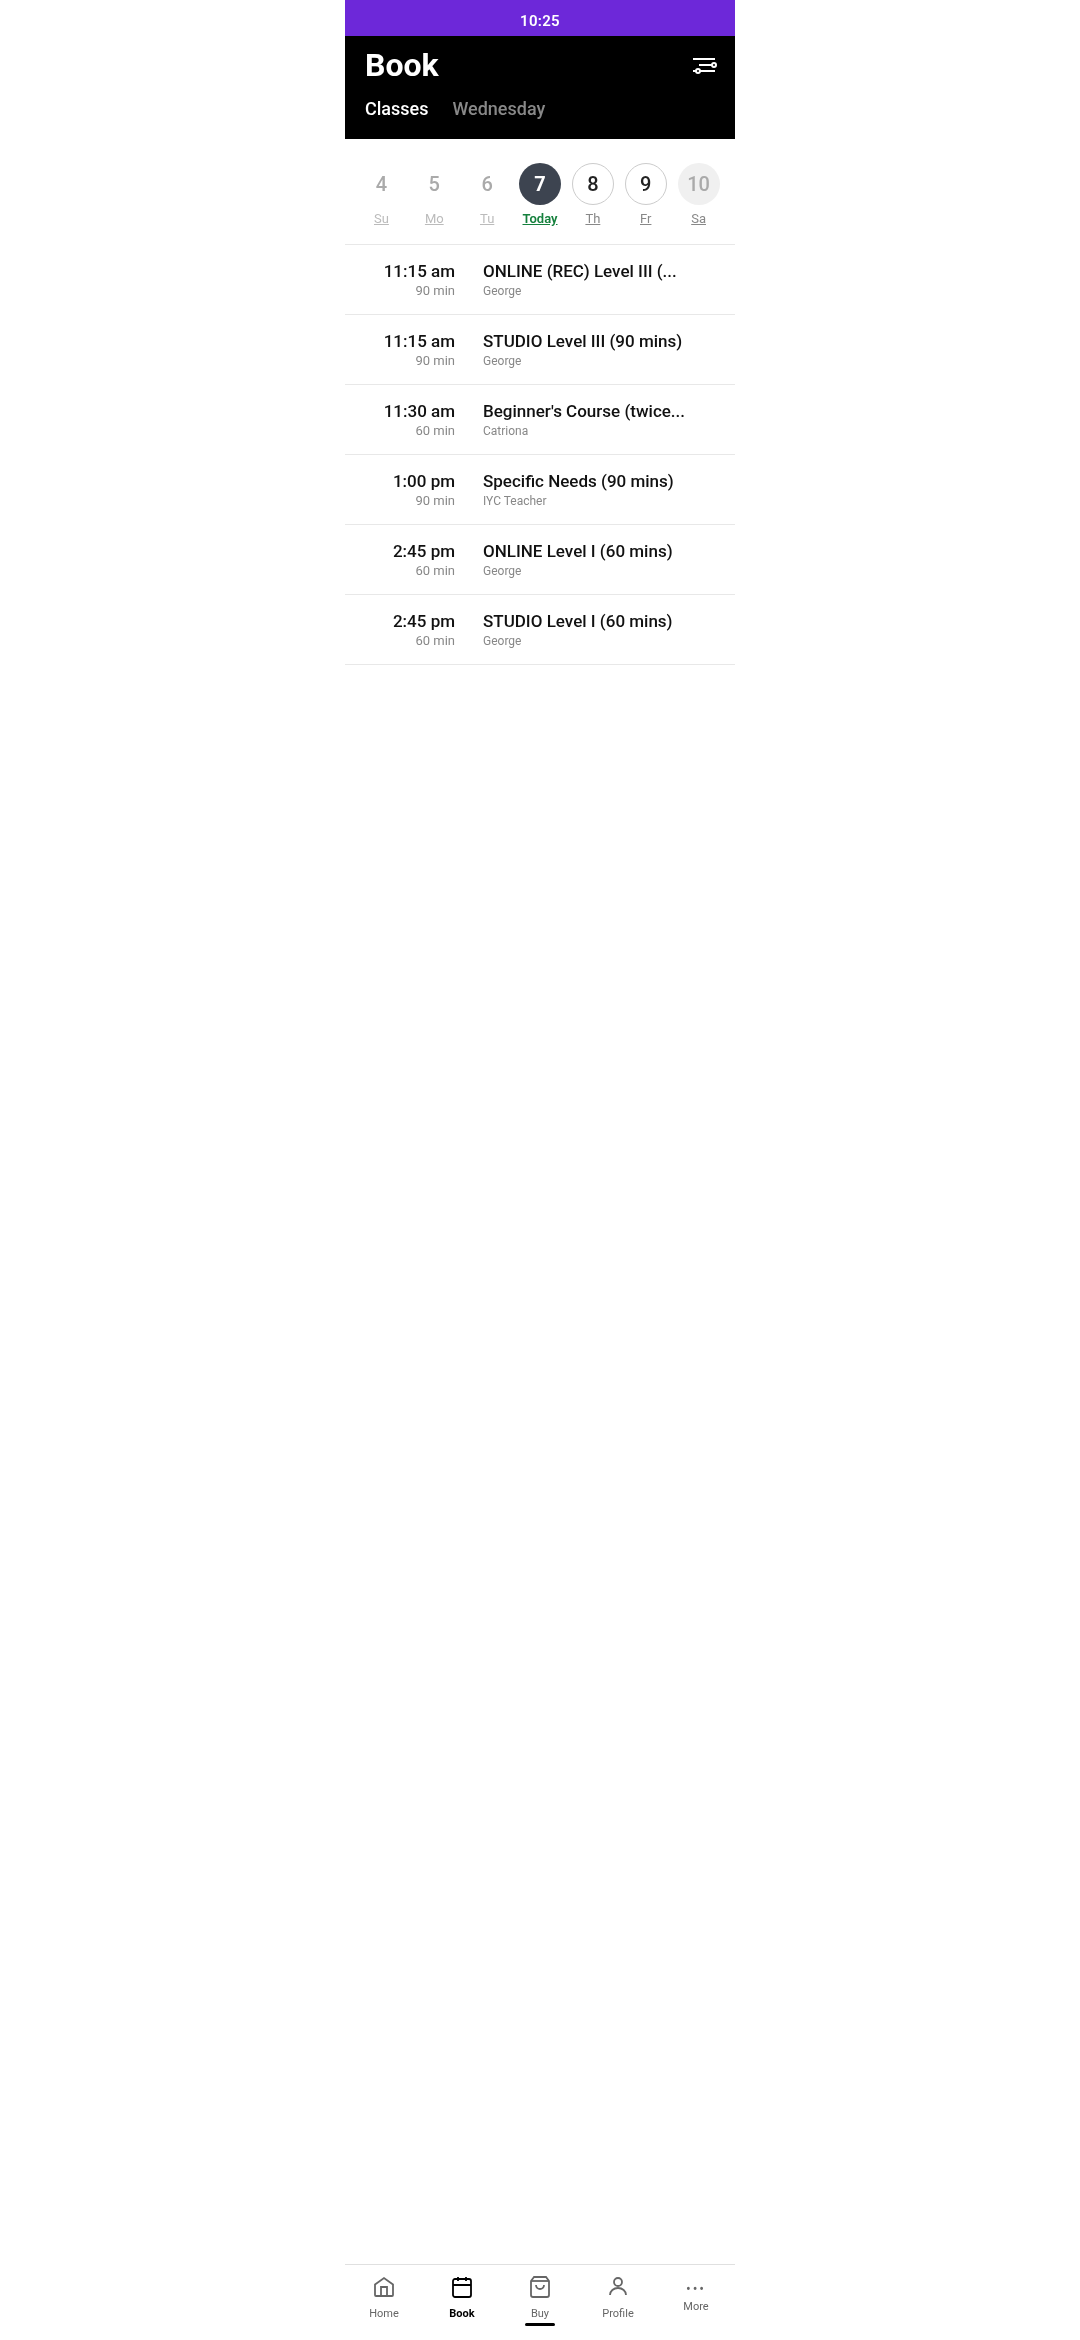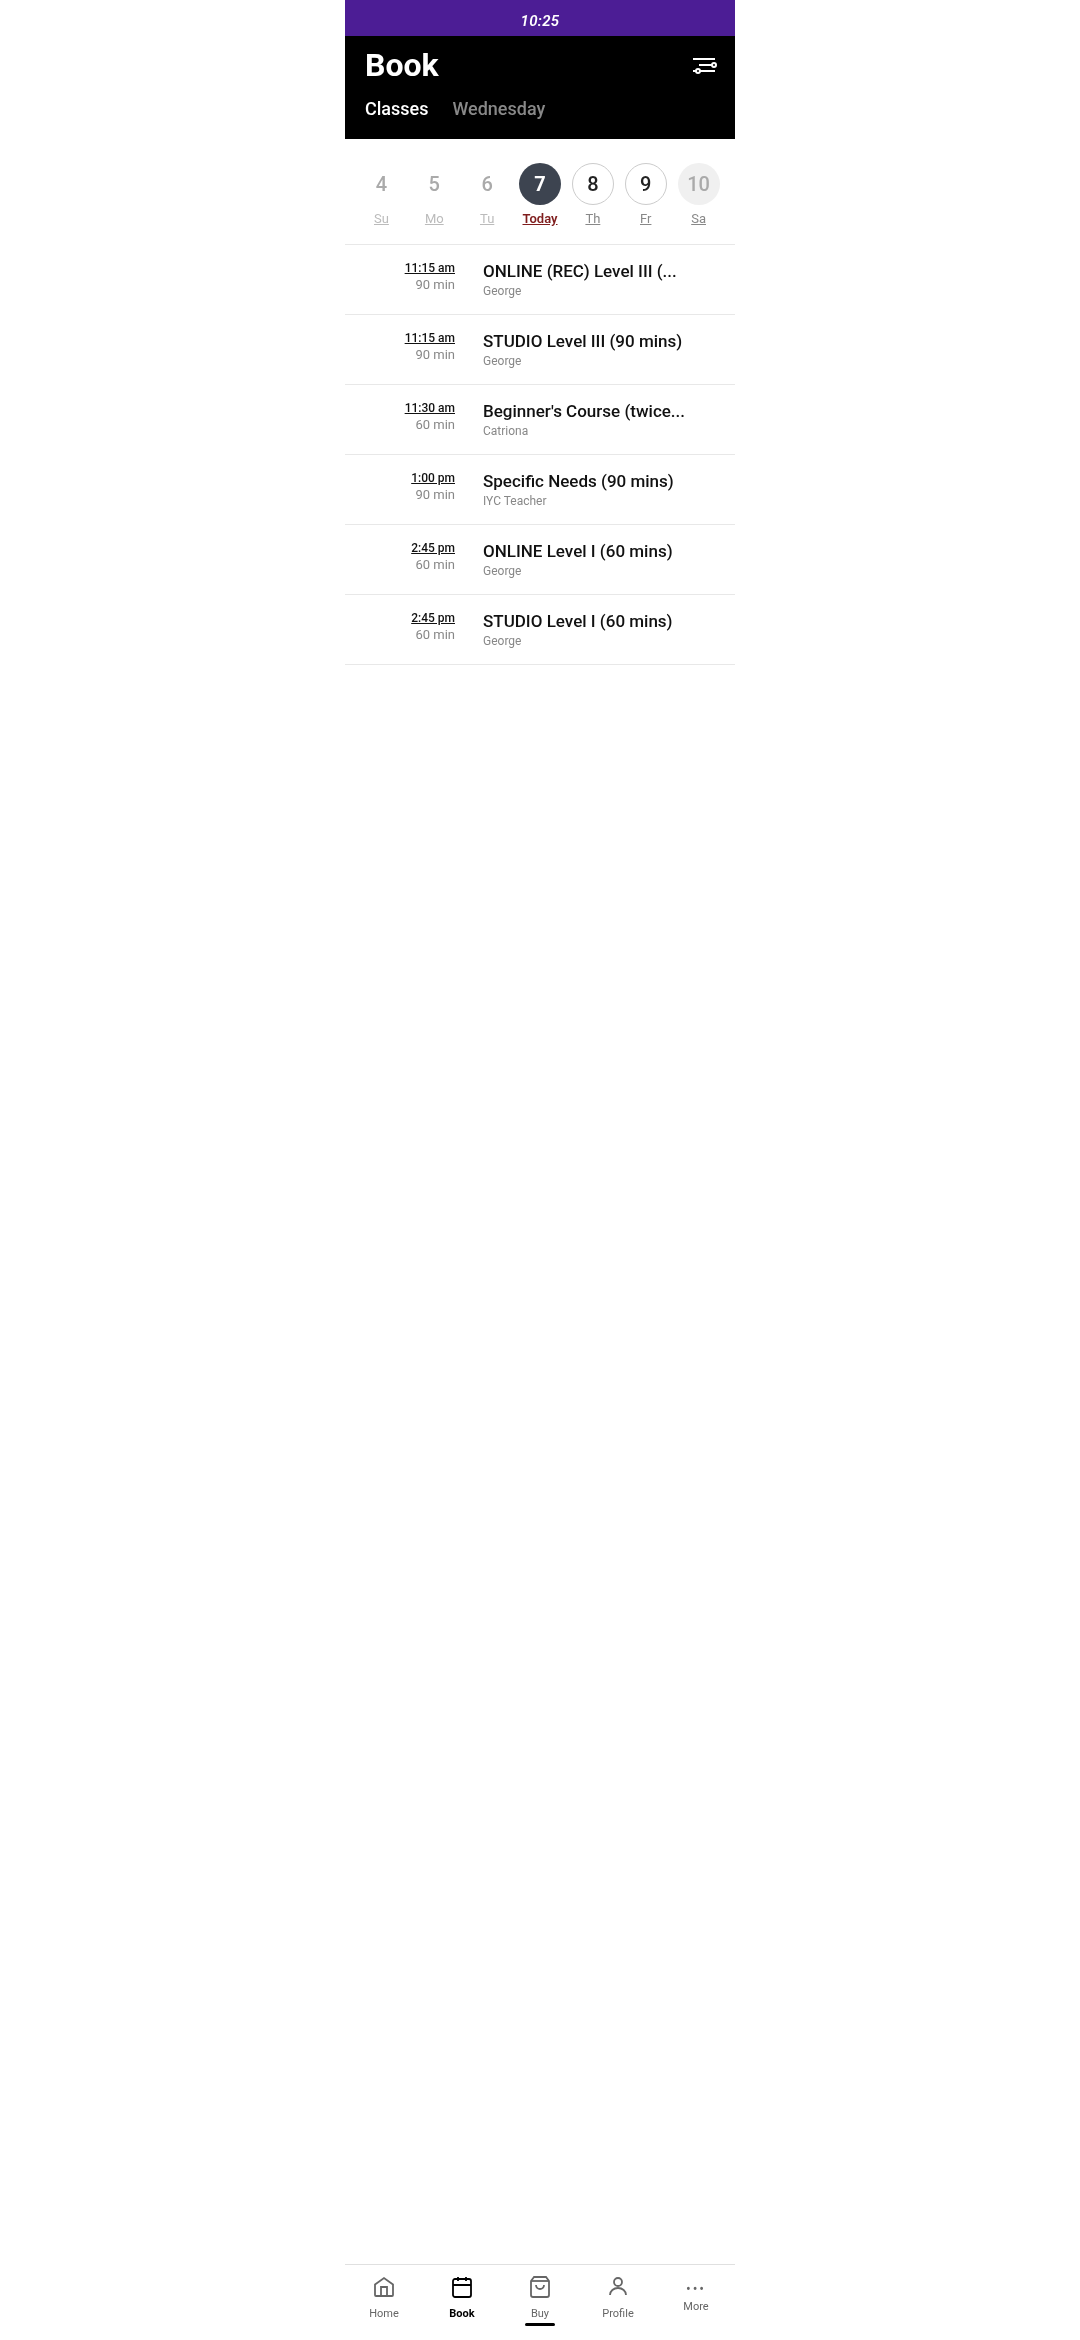--- a/index.html
+++ b/index.html
@@ -13,28 +13,27 @@
       font-family: -apple-system, BlinkMacSystemFont, 'Segoe UI', Roboto, sans-serif;
       background: #fff;
       width: 390px;
       margin: 0 auto;
       position: relative;
       min-height: 844px;
       overflow-x: hidden;
     }
 
     .status-bar {
-      background: #4c1d95;
+      background: #6d28d9;
       color: #fff;
       text-align: center;
       padding: 12px 0 6px;
       font-size: 15px;
       font-weight: 600;
       letter-spacing: 0.3px;
-      font-style: italic;
     }
 
     .header {
       background: #000;
       color: #fff;
       display: flex;
       align-items: center;
       justify-content: space-between;
       padding: 10px 20px 14px;
     }
@@ -110,21 +109,21 @@
       text-decoration: underline;
     }
 
     .day-item.today .day-number {
       background: #3d4450;
       color: #fff;
       font-weight: 700;
     }
 
     .day-item.today .day-label {
-      color: #7f1d1d;
+      color: #15803d;
       font-weight: 600;
     }
 
     .day-item.upcoming .day-number {
       border: 1.5px solid #ccc;
       color: #222;
     }
 
     .day-item.past .day-number {
       color: #aaa;
@@ -158,24 +157,23 @@
       cursor: pointer;
       gap: 16px;
     }
 
     .class-time {
       min-width: 90px;
       text-align: right;
     }
 
     .class-time-main {
-      font-size: 12px;
+      font-size: 17px;
       font-weight: 500;
       color: #111;
-      text-decoration: underline;
     }
 
     .class-time-duration {
       font-size: 13px;
       color: #888;
       margin-top: 2px;
     }
 
     .class-info {
       flex: 1;

